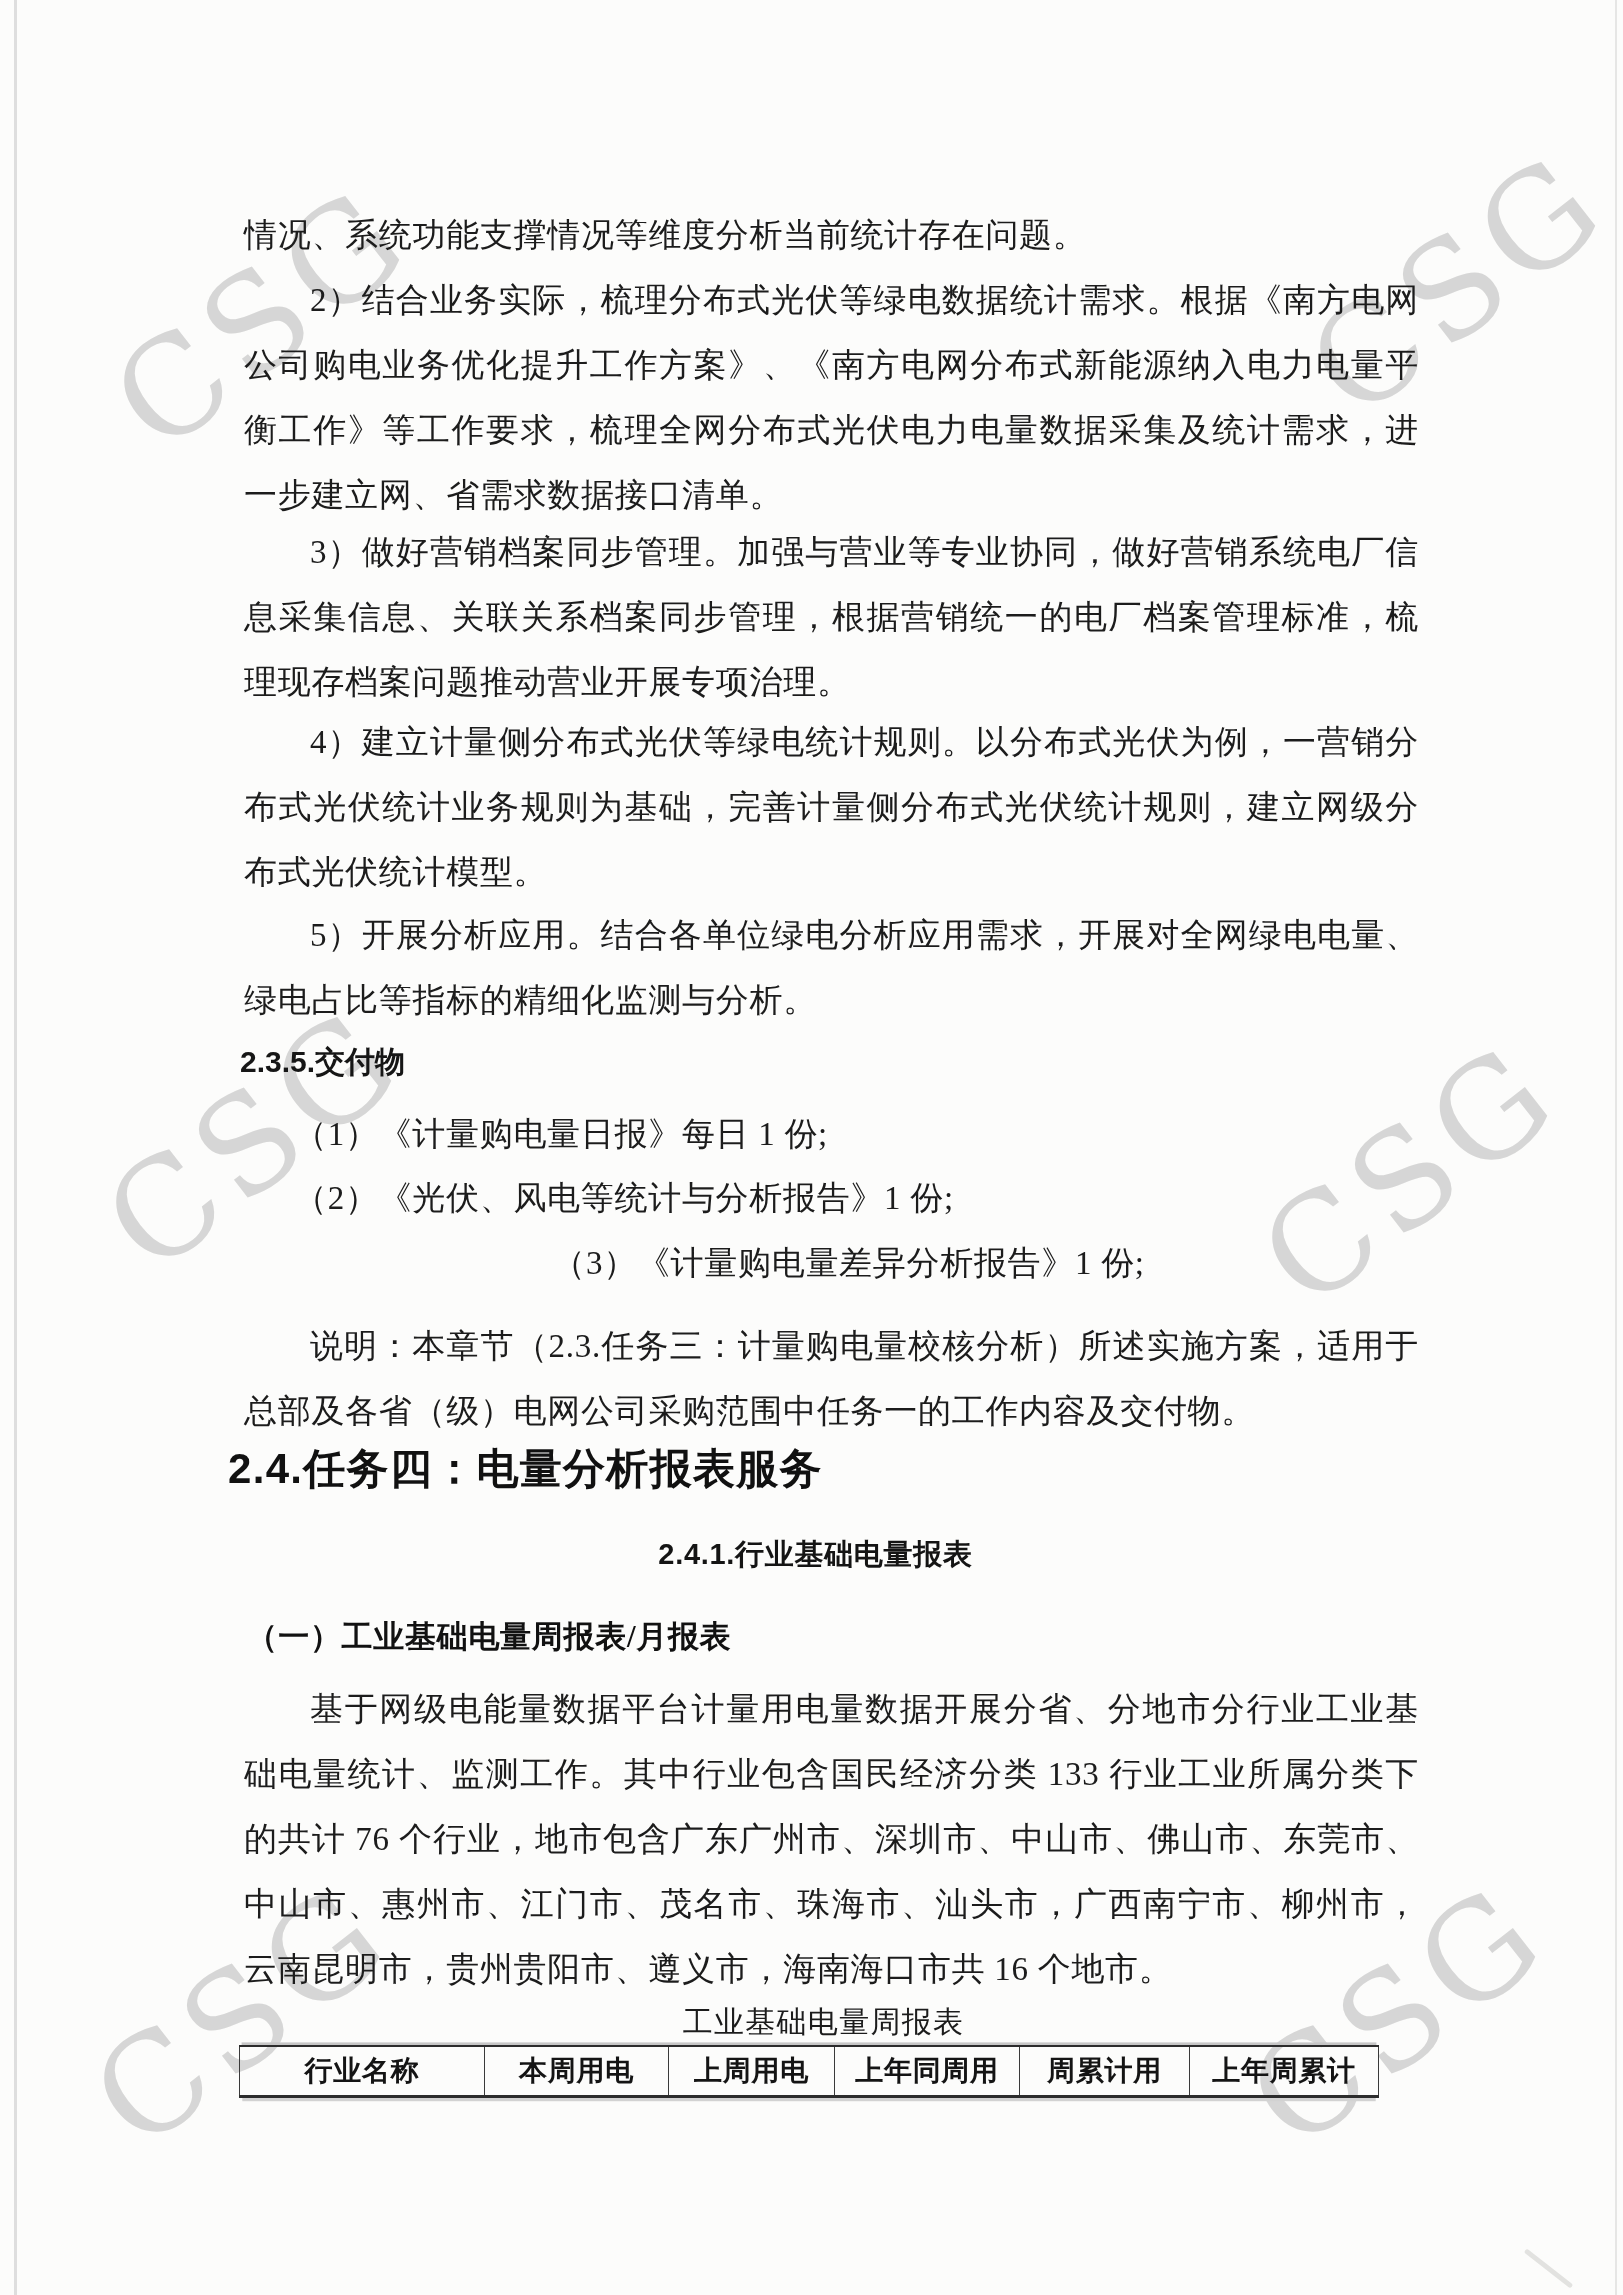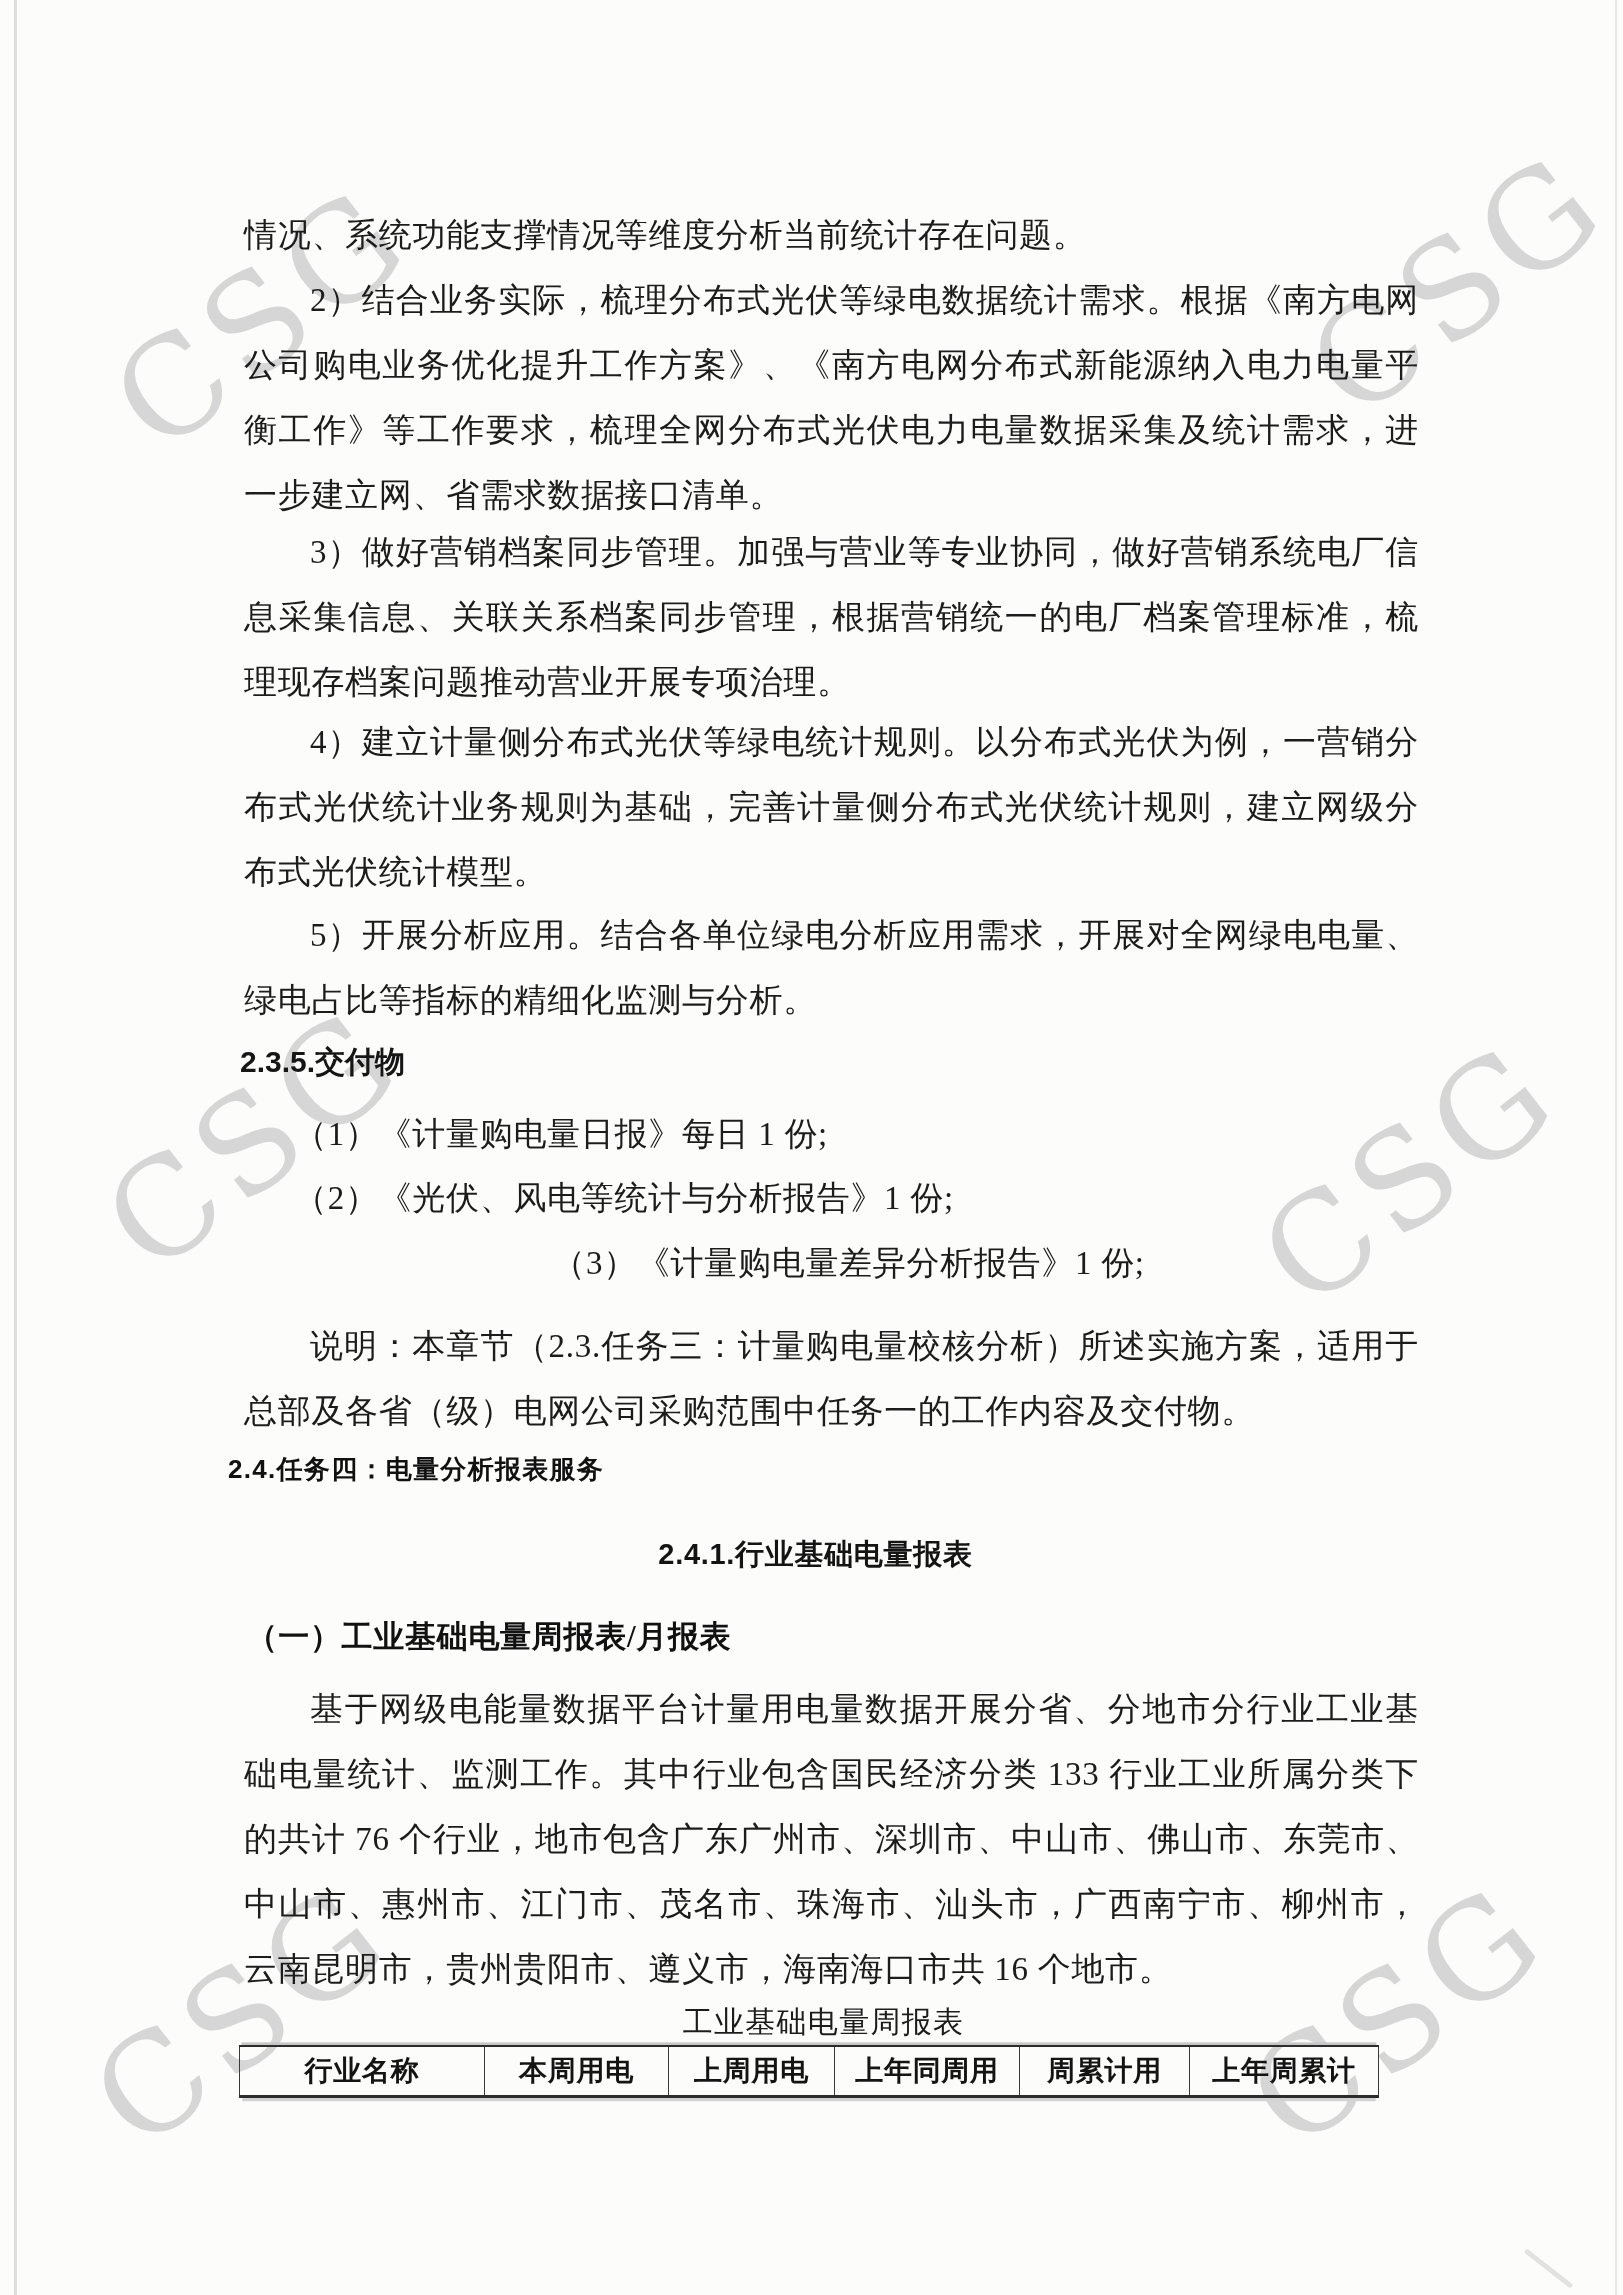--- a/index.html
+++ b/index.html
@@ -42,21 +42,21 @@
     letter-spacing:0.7px;
   }
   .ind{text-indent:2em;}
   .h-235{
     margin:12px;font-family:"Liberation Sans","DejaVu Sans",sans-serif;
     font-size:30px;font-weight:600;line-height:60px;color:#161616;
   }
   .li-p{margin:0;font-size:33px;line-height:65px;text-indent:2em;letter-spacing:0.7px;}
   .h-24{
     margin:0;font-family:"Liberation Sans","DejaVu Sans",sans-serif;
-    font-size:26px;font-weight:700;line-height:72px;color:#111;letter-spacing:1.3px;
+    font-size:42px;font-weight:700;line-height:72px;color:#111;letter-spacing:1.3px;
   }
   .h-241{
     margin:0;font-family:"Liberation Sans","DejaVu Sans",sans-serif;
     font-size:29px;font-weight:700;line-height:58px;color:#141414;letter-spacing:0.7px;text-align:center;
   }
   .h-sub{
     margin:12px;font-size:31px;font-weight:700;line-height:65px;color:#111;
     letter-spacing:0.7px;padding-left:6.5px;
   }
   .caption{

